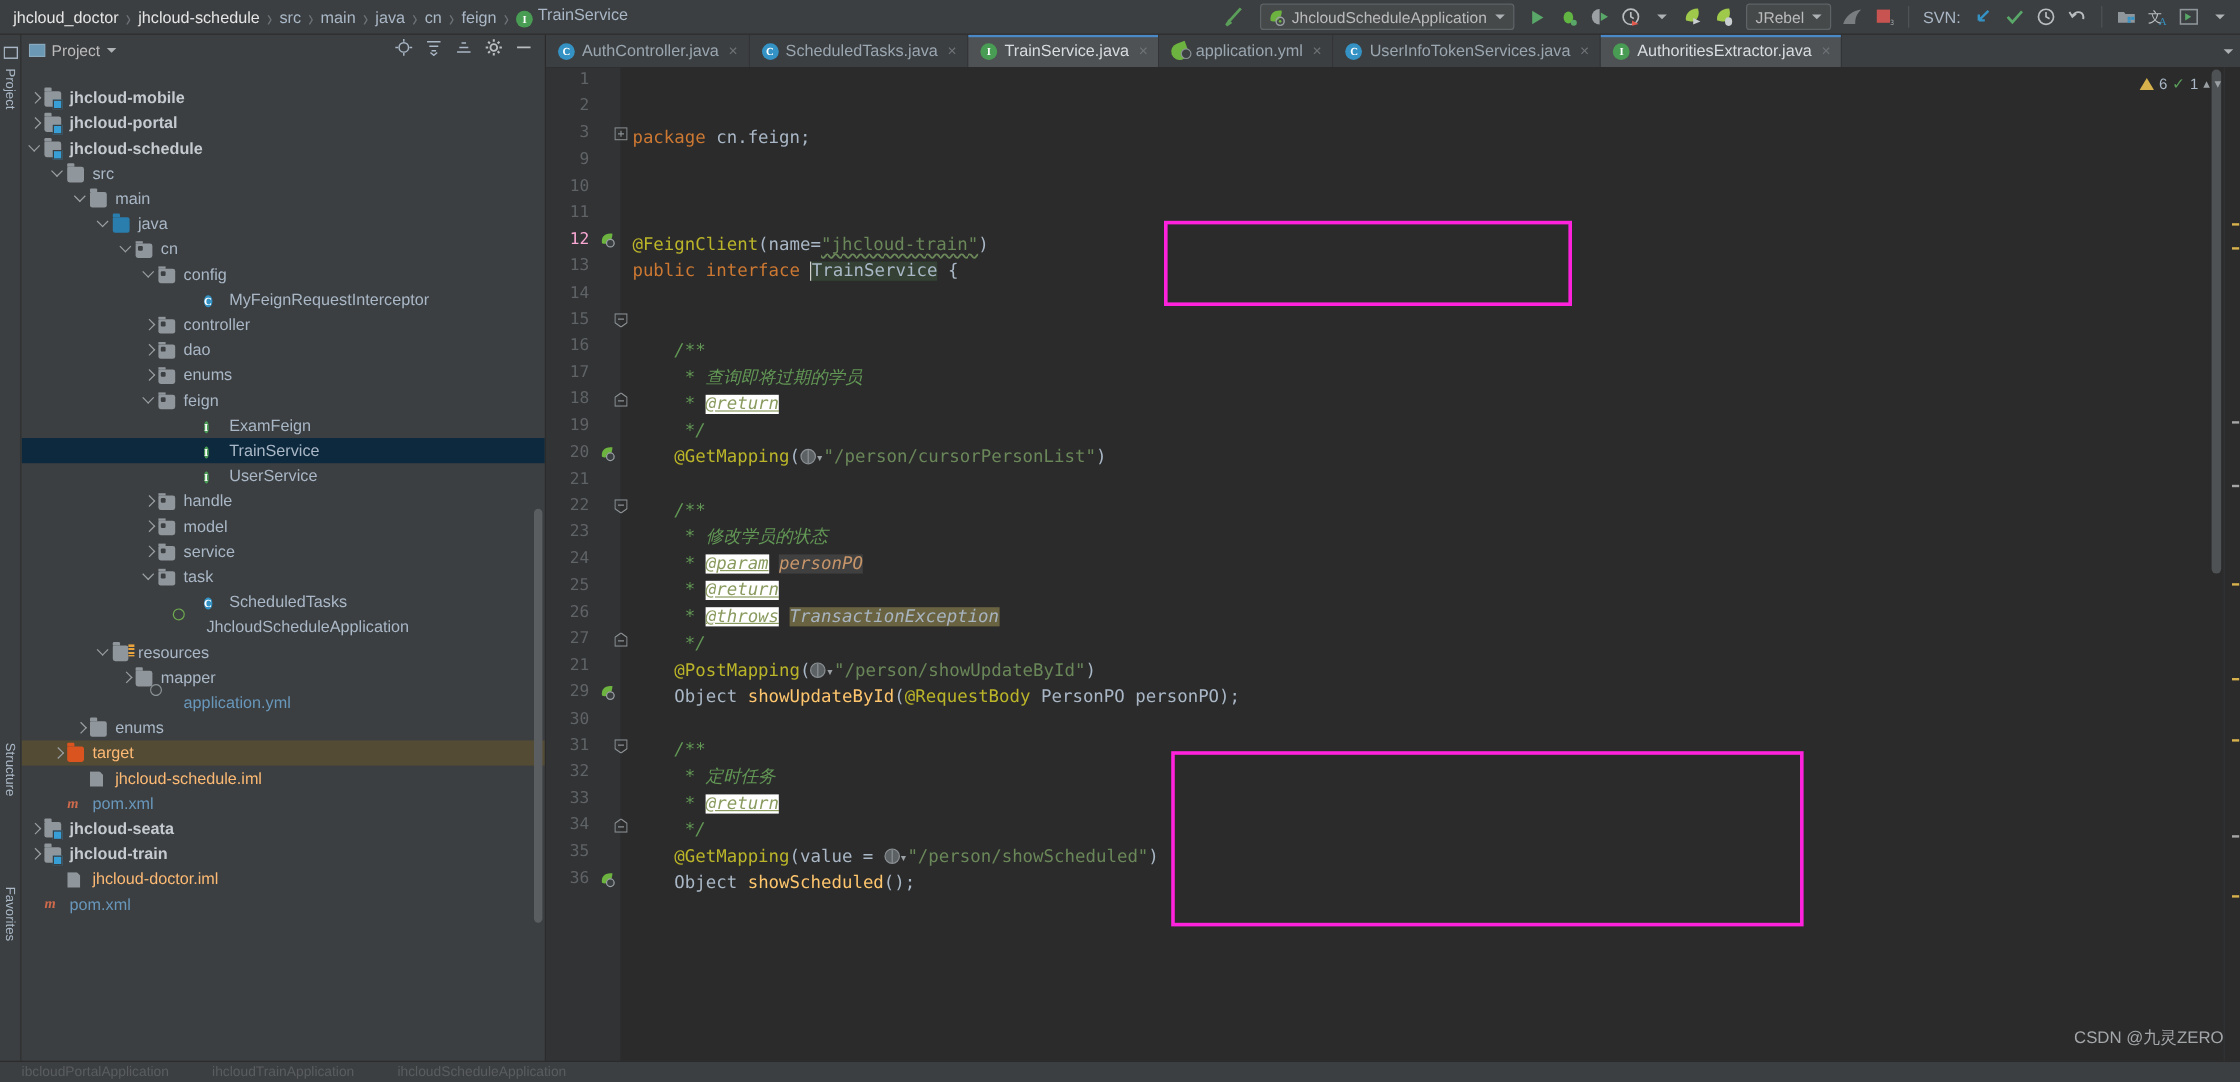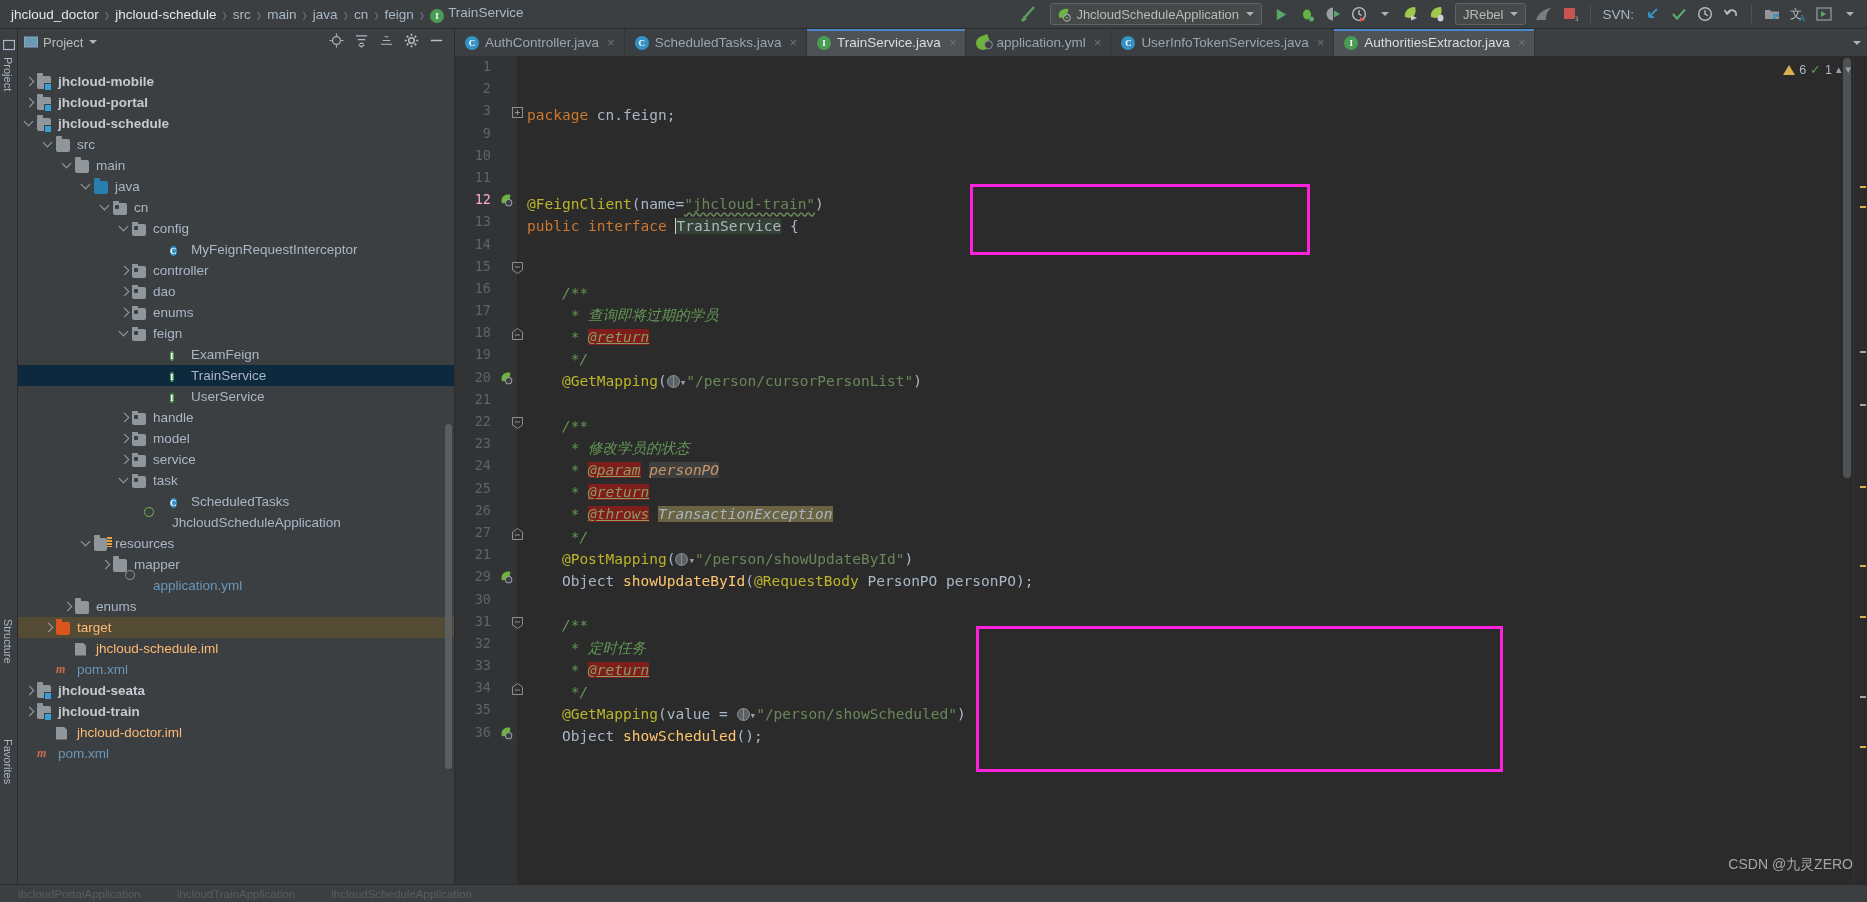--- a/index.html
+++ b/index.html
@@ -223,21 +223,21 @@
   #code {
     flex:1; position:relative; padding-left:10px;
     font-family:"DejaVu Sans Mono", monospace; font-size:14.5px;
     color:#a9b7c6; overflow:hidden;margin-top:48px;
   }
   .cline { height:22.2px; white-space:pre; line-height:22.2px; }
   .kw { color:#cc7832; }
   .anno { color:#bbb529; }
   .str { color:#6a8759; }
   .cmt { color:#629755; font-style:italic; }
-  .tagk { color:#8a9b5f; font-style:italic; text-decoration:underline; background:#7f1d1d; }
+  .tagk { color:#8a9b5f; font-style:italic; text-decoration:underline; background:#ffffff; }
   .tagv { color:#c7956a; font-style:italic; background:#404040; }
   .tagt { color:#a7b4c0; font-style:italic; background:#6a6342; }
   .ident { color:#a9b7c6; }
   .mname { color:#ffc66d; }
   .type  { color:#a9b7c6; }
   .caretsel { background:#344134; }
   .imports-fold { background:#4b4e50; color:#8d9296; padding:0 2px; border-radius:2px;}
   .globe {
     display:inline-block; width:13px;height:13px;border-radius:50%;
     background:#5c6164; border:1px solid #8b9094; vertical-align:-2px; position:relative;

